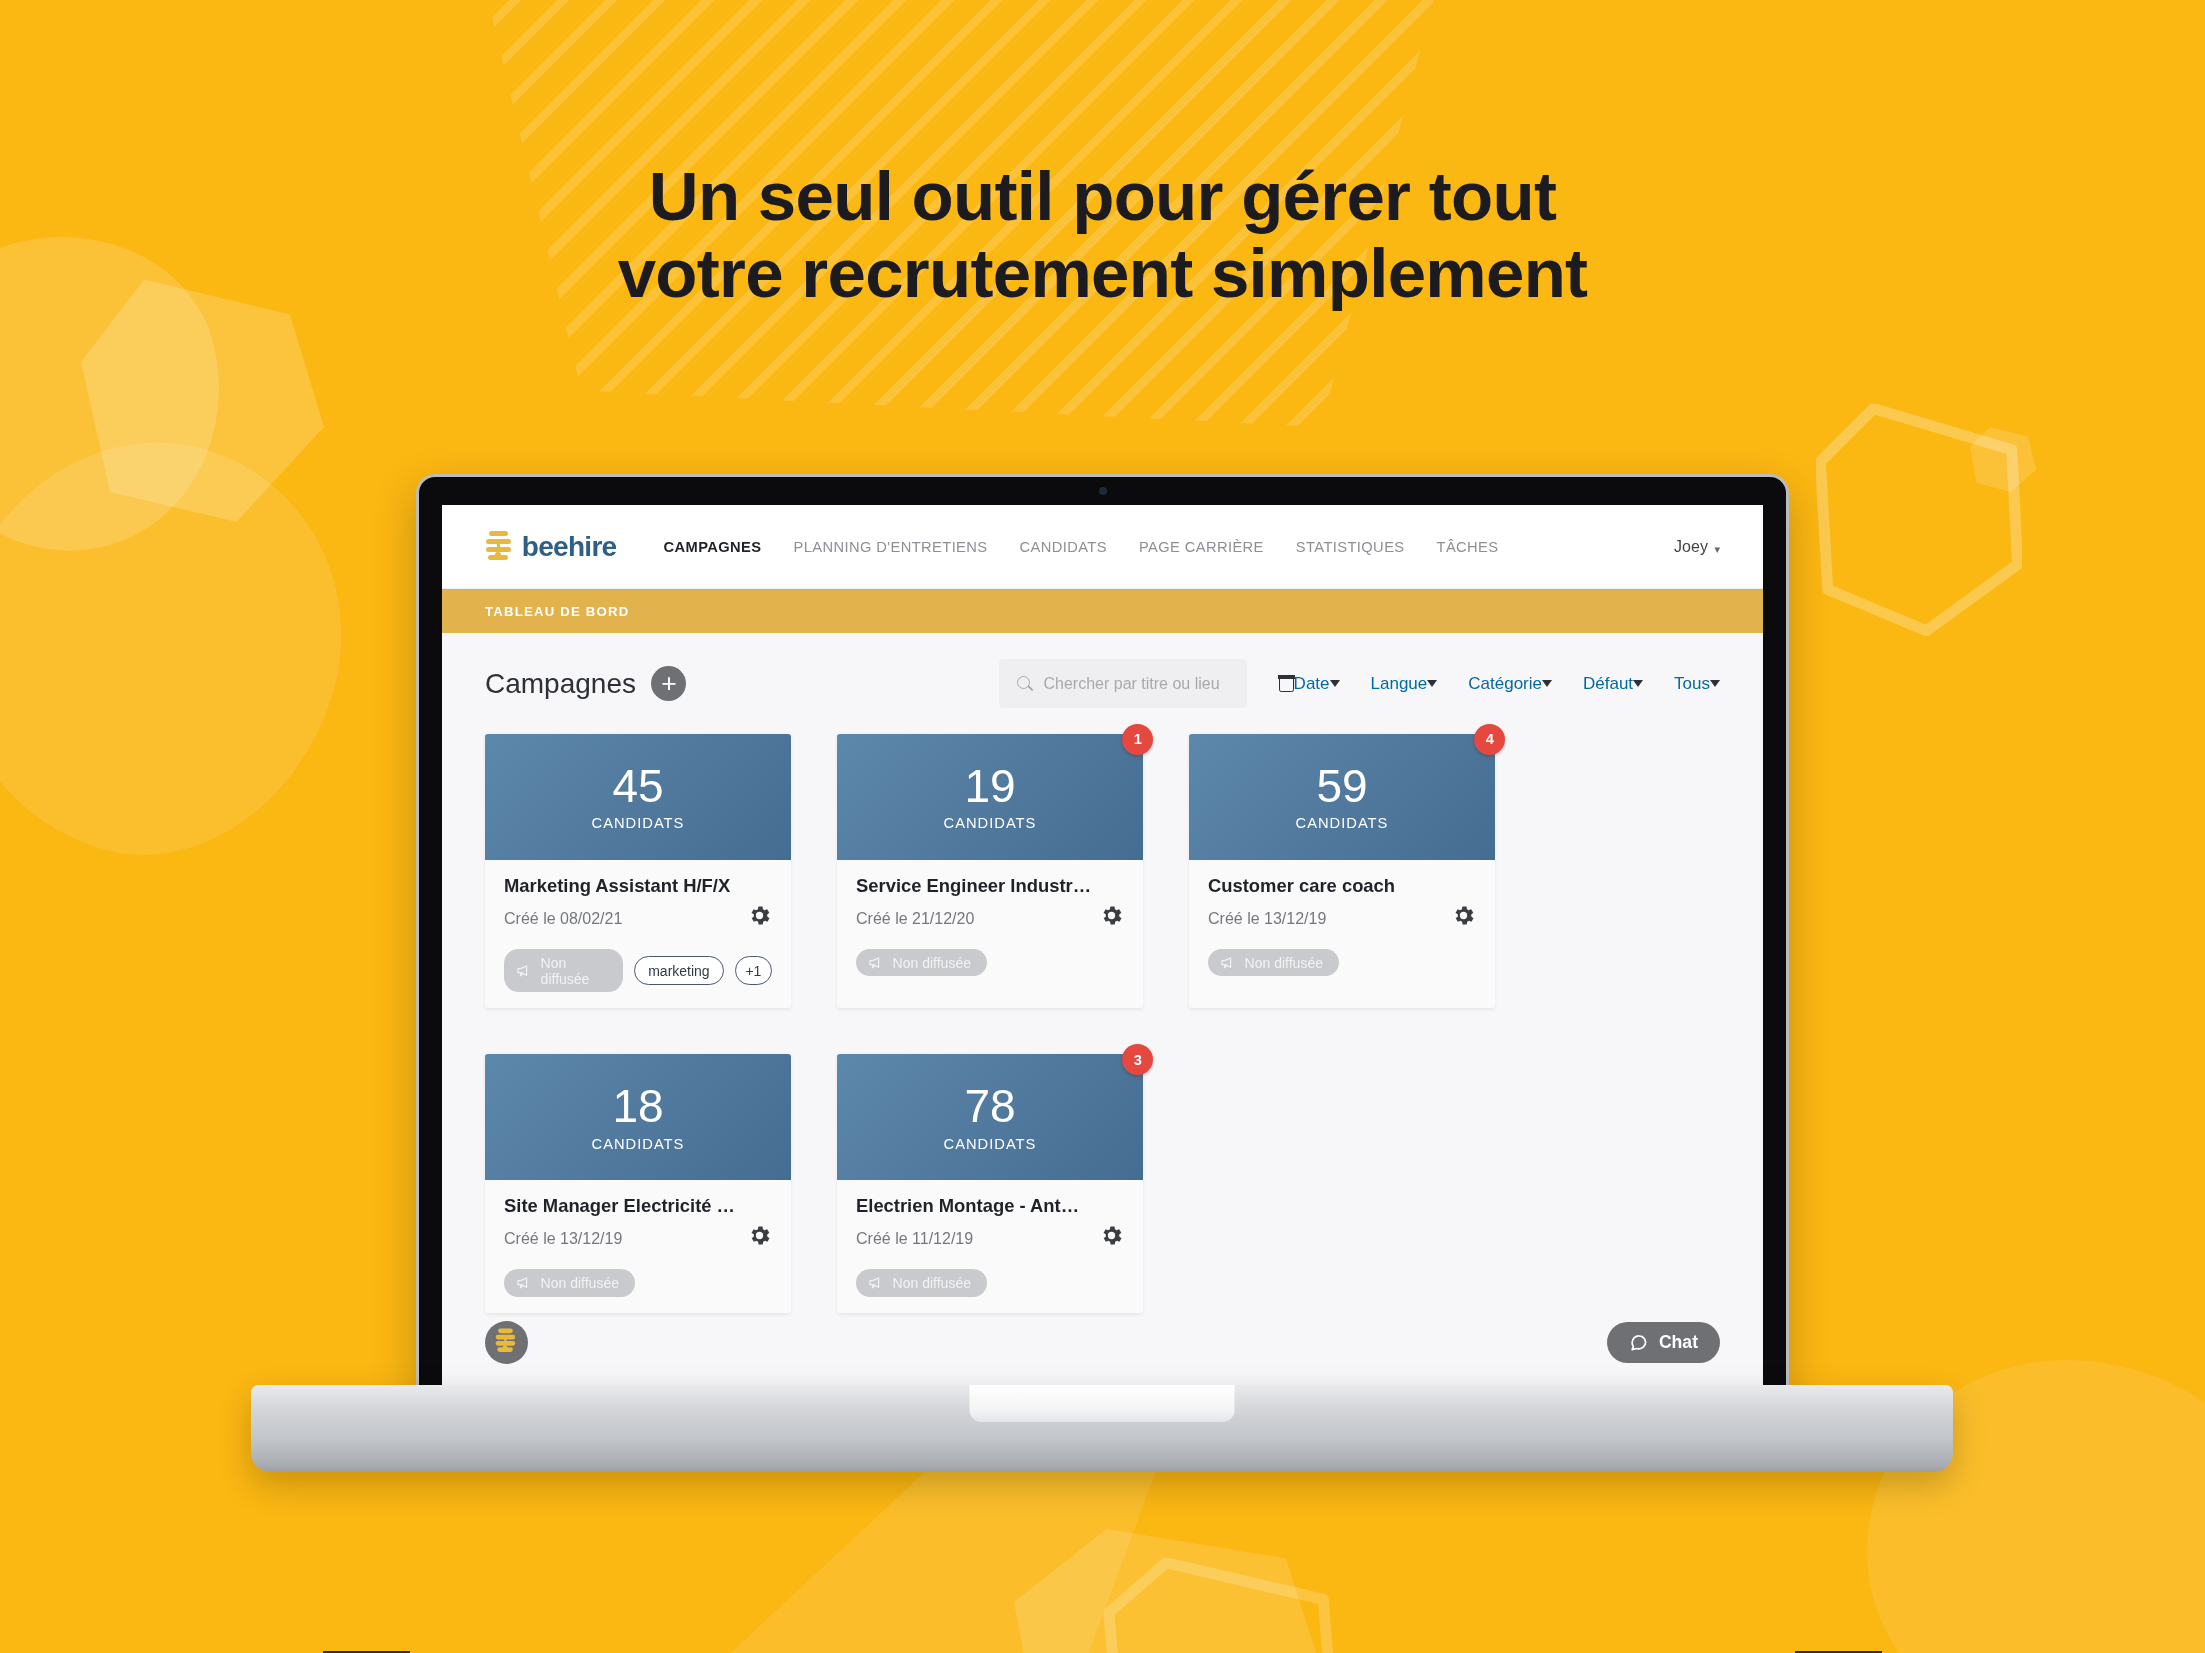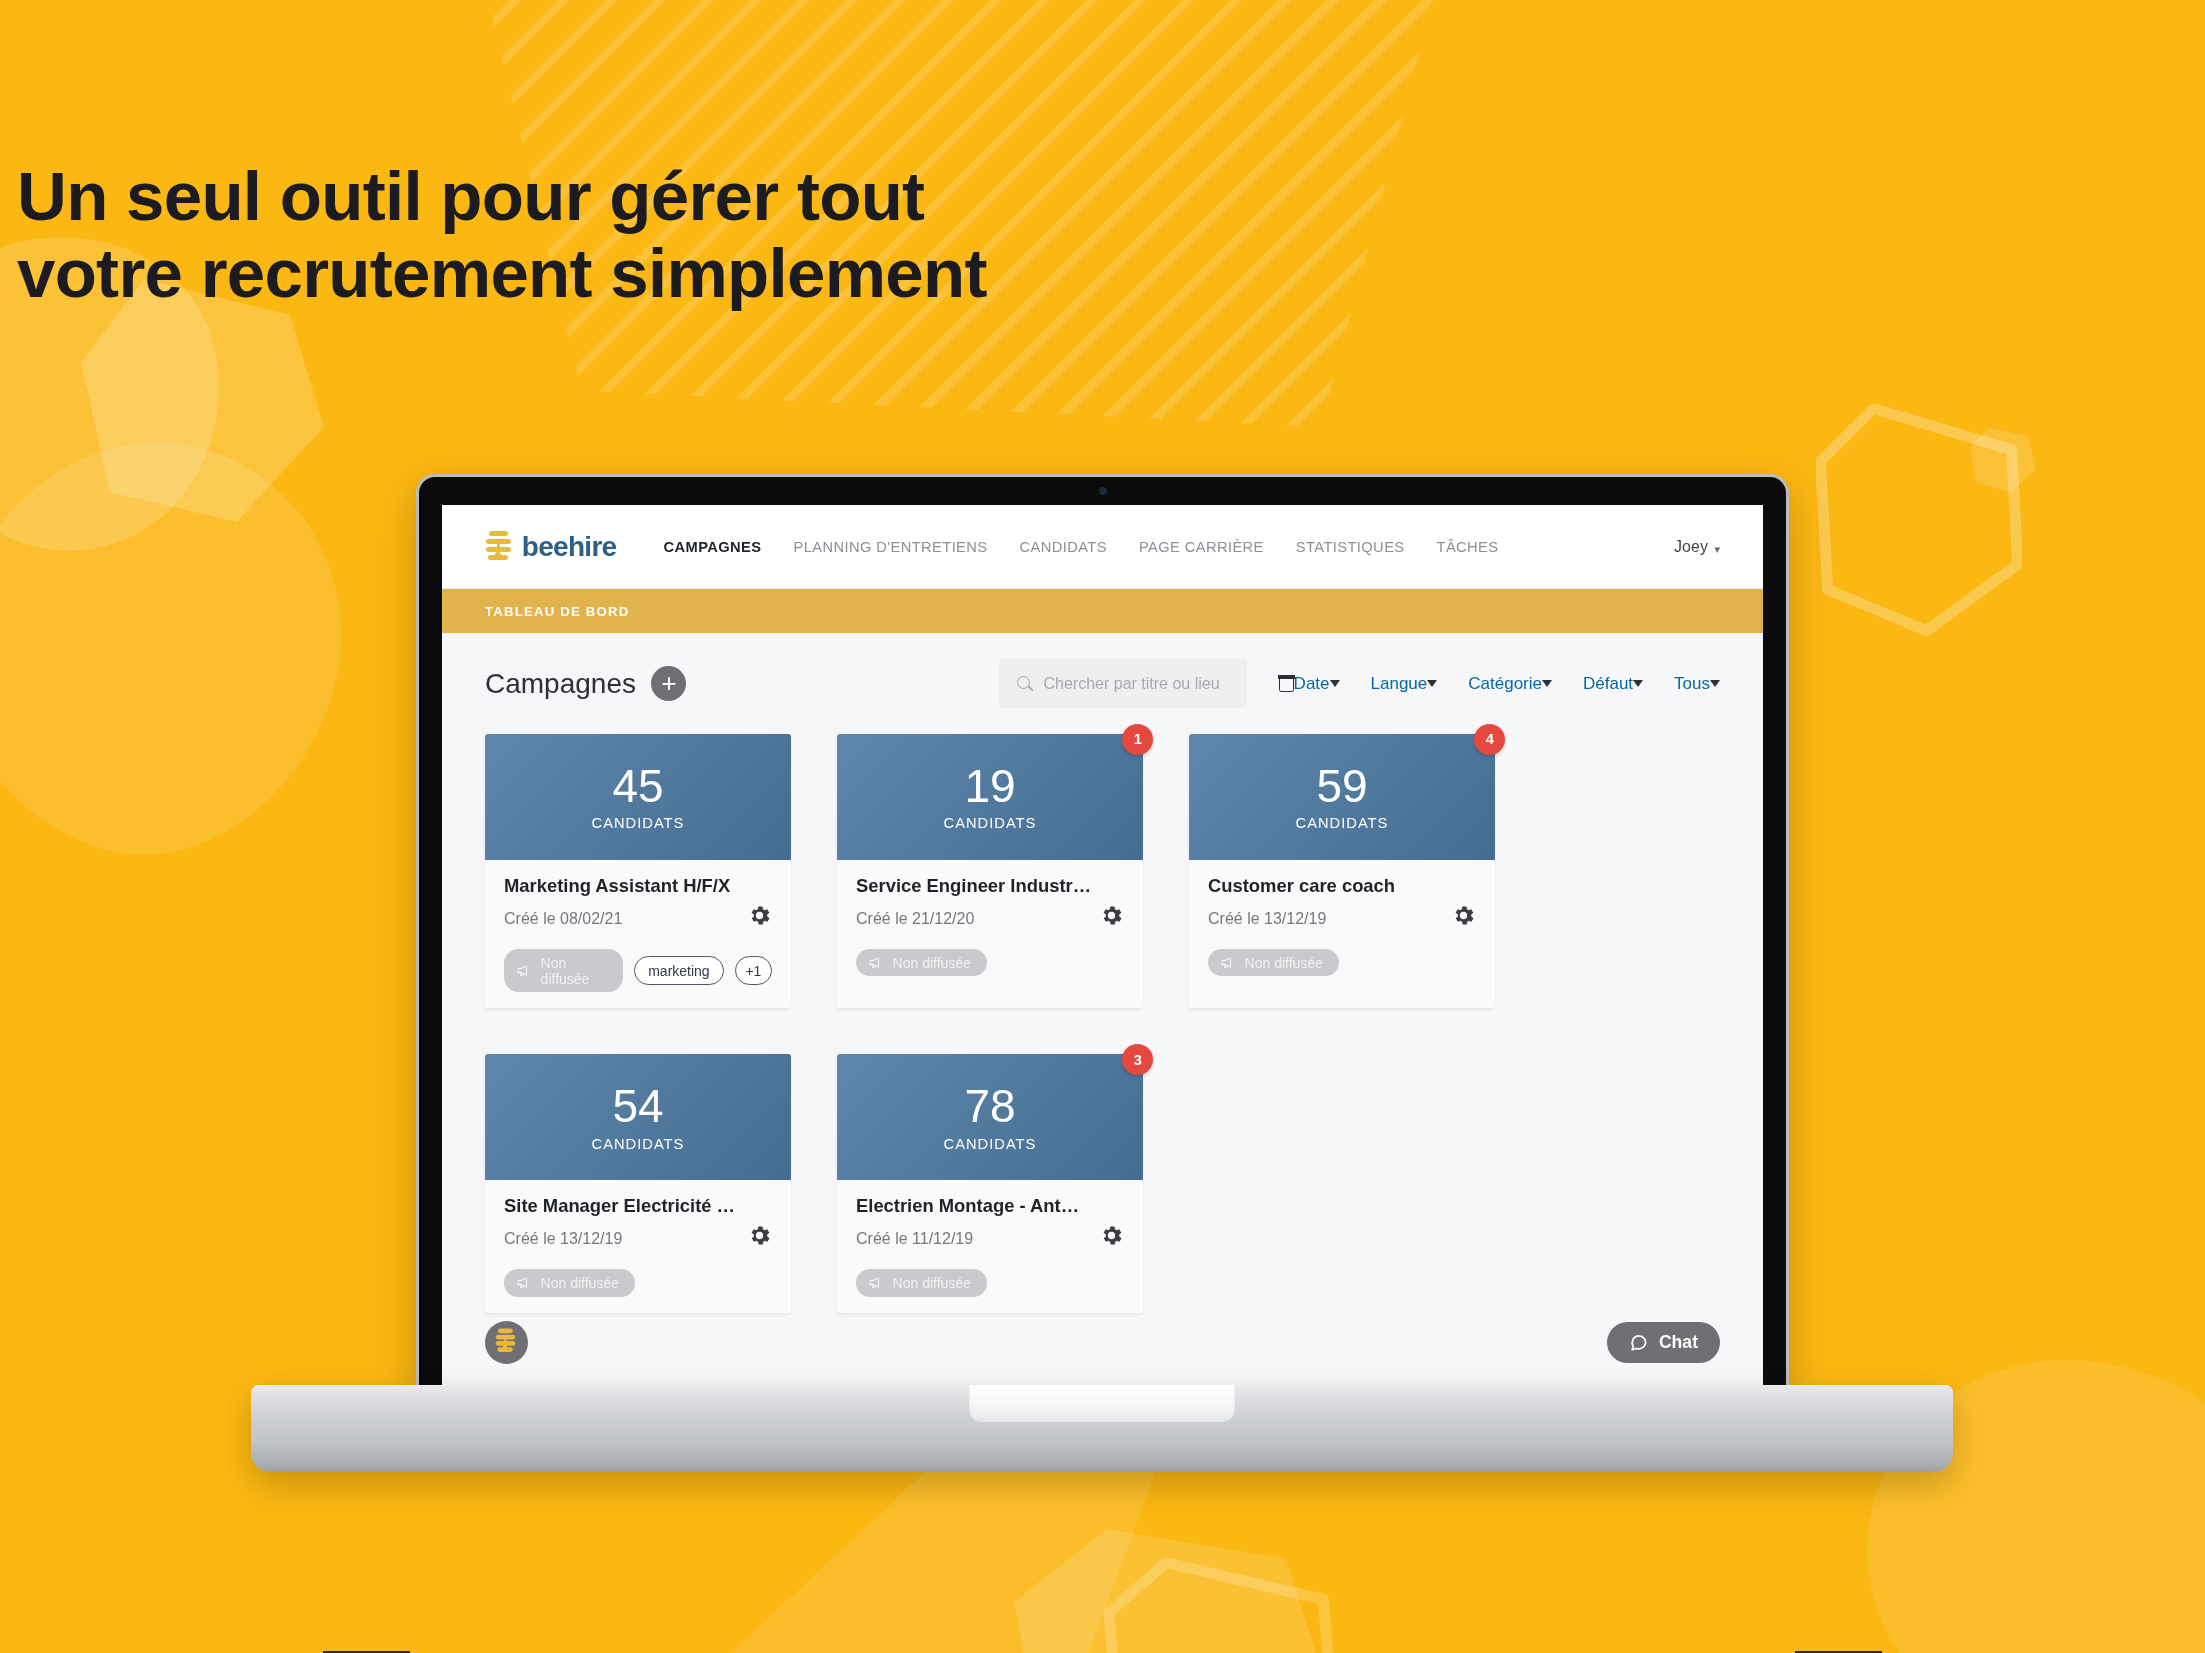--- a/index.html
+++ b/index.html
@@ -80,27 +80,27 @@
   .wedge {
     position:absolute; left:706px; top:1455px;
     width:456px; height:221px;
     background:rgba(255,255,255,0.10);
     clip-path:polygon(52% 0%, 100% 0%, 82% 100%, 0% 100%);
   }
 
   
   .headline {
     position:absolute; left:0; right:0; top:158px;
+    text-align:center;
     color:#1C1C20;
     font-weight:bold;
     font-size:69px;
     line-height:1.12;
     letter-spacing:-0.7px;
     z-index:4;
-    margin-left:17px;
   }
   .headline span { display:block; }
 
   
   .laptop {
     position:absolute;
     left:416px; top:474px;
     width:1373px; height:919px;
     z-index:5;
   }
@@ -515,21 +515,21 @@
                     <path d="M7 13v5M9 13v4" stroke-linecap="round"></path>
                   </svg>
                   <em style="font-style:normal">Non diffusée</em>
                 </span>
               </div>
             </div>
           </div>
 
           <div class="card">
             <div class="card-head">
-              <div class="card-count">54</div>
+              <div class="card-count">18</div>
               <div class="card-sub">CANDIDATS</div>
             </div>
             <div class="card-body">
               <div class="card-title-row">
                 <div class="card-title-wrap">
                   <div class="card-title">Site Manager Electricité H/…</div>
                   <div class="card-date">Créé le 13/12/19</div>
                 </div>
                 <svg class="gear" viewBox="0 0 24 24" fill="currentColor">
                   <path d="M19.4 13a7.8 7.8 0 000-2l2-1.6-2-3.4-2.4 1a7.7 7.7 0 00-1.7-1l-.4-2.6h-4l-.4 2.6c-.6.2-1.2.6-1.7 1l-2.4-1-2 3.4L6.6 11a7.8 7.8 0 000 2l-2 1.6 2 3.4 2.4-1c.5.4 1.1.8 1.7 1l.4 2.6h4l.4-2.6c.6-.2 1.2-.6 1.7-1l2.4 1 2-3.4-2.2-1.6zM12 15.5A3.5 3.5 0 1115.5 12 3.5 3.5 0 0112 15.5z"></path>

